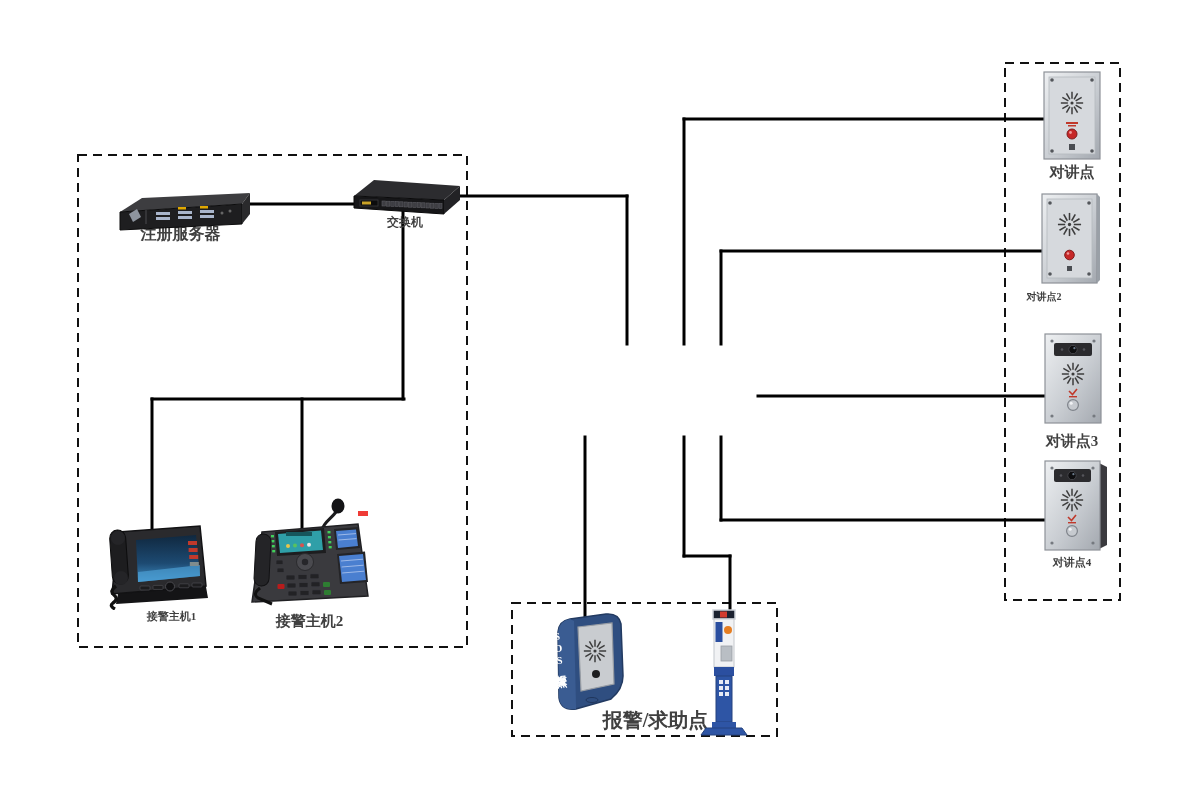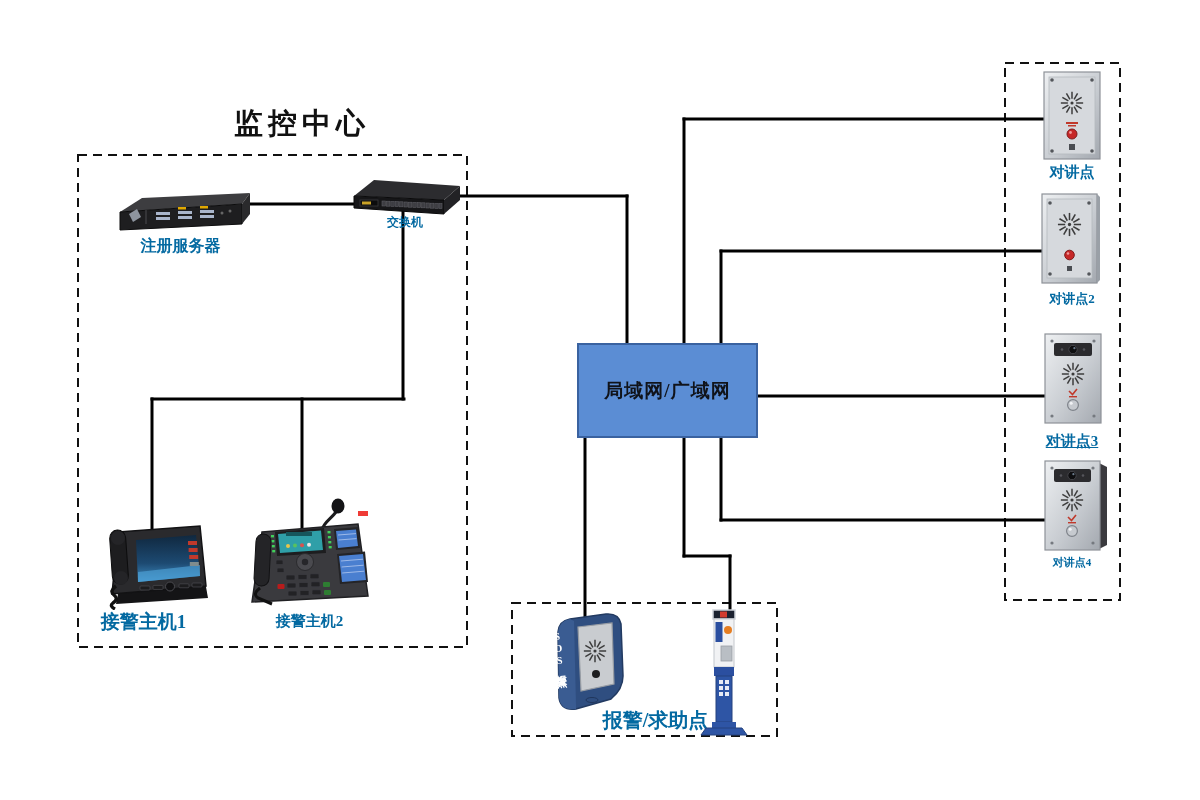--- a/index.html
+++ b/index.html
@@ -1,19 +1,19 @@
 <!DOCTYPE html>
 <html><head>
 <meta charset="utf-8">
 <style>
   html,body{margin:0;padding:0;background:#fff;}
   #canvas{position:relative;width:1200px;height:800px;background:#ffffff;overflow:hidden;
           font-family:"Liberation Serif","DejaVu Serif",serif;color:#111;}
   .abs{position:absolute;}
-  .label{position:absolute;text-align:center;font-weight:700;font-size:16px;color:#0369a1;white-space:nowrap;}
+  .label{position:absolute;text-align:center;font-weight:700;font-size:16px;color:#404040;white-space:nowrap;}
   .title{position:absolute;text-align:center;font-weight:700;font-size:29px;letter-spacing:5px;color:#111;}
   #lan-box{position:absolute;left:577px;top:343px;width:181px;height:95px;box-sizing:border-box;
            background:#5b8dd4;border:2px solid #3a62a0;display:flex;align-items:center;justify-content:center;
            font-size:19px;font-weight:700;color:#10131a;letter-spacing:1px;}
   #sos-vertical-text{position:absolute;left:551px;top:631px;writing-mode:vertical-rl;text-orientation:upright;
            color:#fff;font-size:10.5px;font-weight:700;letter-spacing:1px;transform:rotate(-6deg);}
   svg{display:block;}
 </style>
 </head>
 <body>
@@ -73,34 +73,30 @@
       <line x1="758" y1="396" x2="1046" y2="396"></line>
       <line x1="721" y1="437" x2="721" y2="520"></line>
       <line x1="721" y1="520" x2="1046" y2="520"></line>
       <line x1="684" y1="437" x2="684" y2="556"></line>
       <line x1="684" y1="556" x2="730" y2="556"></line>
       <line x1="730" y1="556" x2="730" y2="616"></line>
       <line x1="585" y1="437" x2="585" y2="622"></line>
     </g>
   </svg>
 
-  <div class="title" style="left:192px;top:104px;width:220px;">监控中心</div>
-  <div class="label" style="left:108px;top:236px;width:145px;">注册服务器</div>
+  <div class="label" style="left:108px;top:224px;width:145px;">注册服务器</div>
   <div class="label" style="left:360px;top:214px;width:90px;font-size:12px;">交换机</div>
-  <div class="label" style="left:96px;top:609px;width:95px;font-size:19px;">接警主机1</div>
+  <div class="label" style="left:124px;top:609px;width:95px;font-size:11px;">接警主机1</div>
   <div class="label" style="left:262px;top:612px;width:95px;font-size:15px;">接警主机2</div>
   <div class="label" style="left:1022px;top:163px;width:100px;font-size:15px;">对讲点</div>
-  <div class="label" style="left:1022px;top:290px;width:100px;font-size:13px;">对讲点2</div>
-  <div class="label" style="left:1022px;top:432px;width:100px;font-size:15px;text-decoration:underline;">对讲点3</div>
+  <div class="label" style="left:994px;top:290px;width:100px;font-size:10px;">对讲点2</div>
+  <div class="label" style="left:1022px;top:432px;width:100px;font-size:15px;">对讲点3</div>
   <div class="label" style="left:1022px;top:555px;width:100px;font-size:11px;">对讲点4</div>
   <div class="label" style="left:598px;top:707px;width:115px;font-size:20px;">报警/求助点</div>
 
-  <div id="lan-box">
-    <span>局域网/广域网</span>
-  </div>
 
   <svg class="abs" style="left:112px;top:186px" width="138" height="52" viewBox="0 0 138 52">
     <polygon points="8,26 30,12 138,7 130,18" fill="#3d3d40"></polygon>
     <polygon points="8,26 130,18 130,38 8,44" fill="#1e1e20" stroke="#0c0c0d" stroke-width="1"></polygon>
     <polygon points="130,18 138,7 138,28 130,38" fill="#2a2a2c"></polygon>
     <polygon points="17,28 25,23 29,31 21,36" fill="#8d949e"></polygon>
     <line x1="34" y1="24" x2="34" y2="38" stroke="#4a4a4e" stroke-width="1"></line>
     <g fill="#aab6cc">
       <rect x="44" y="26" width="14" height="3"></rect>
         <rect x="44" y="31" width="14" height="3"></rect>

